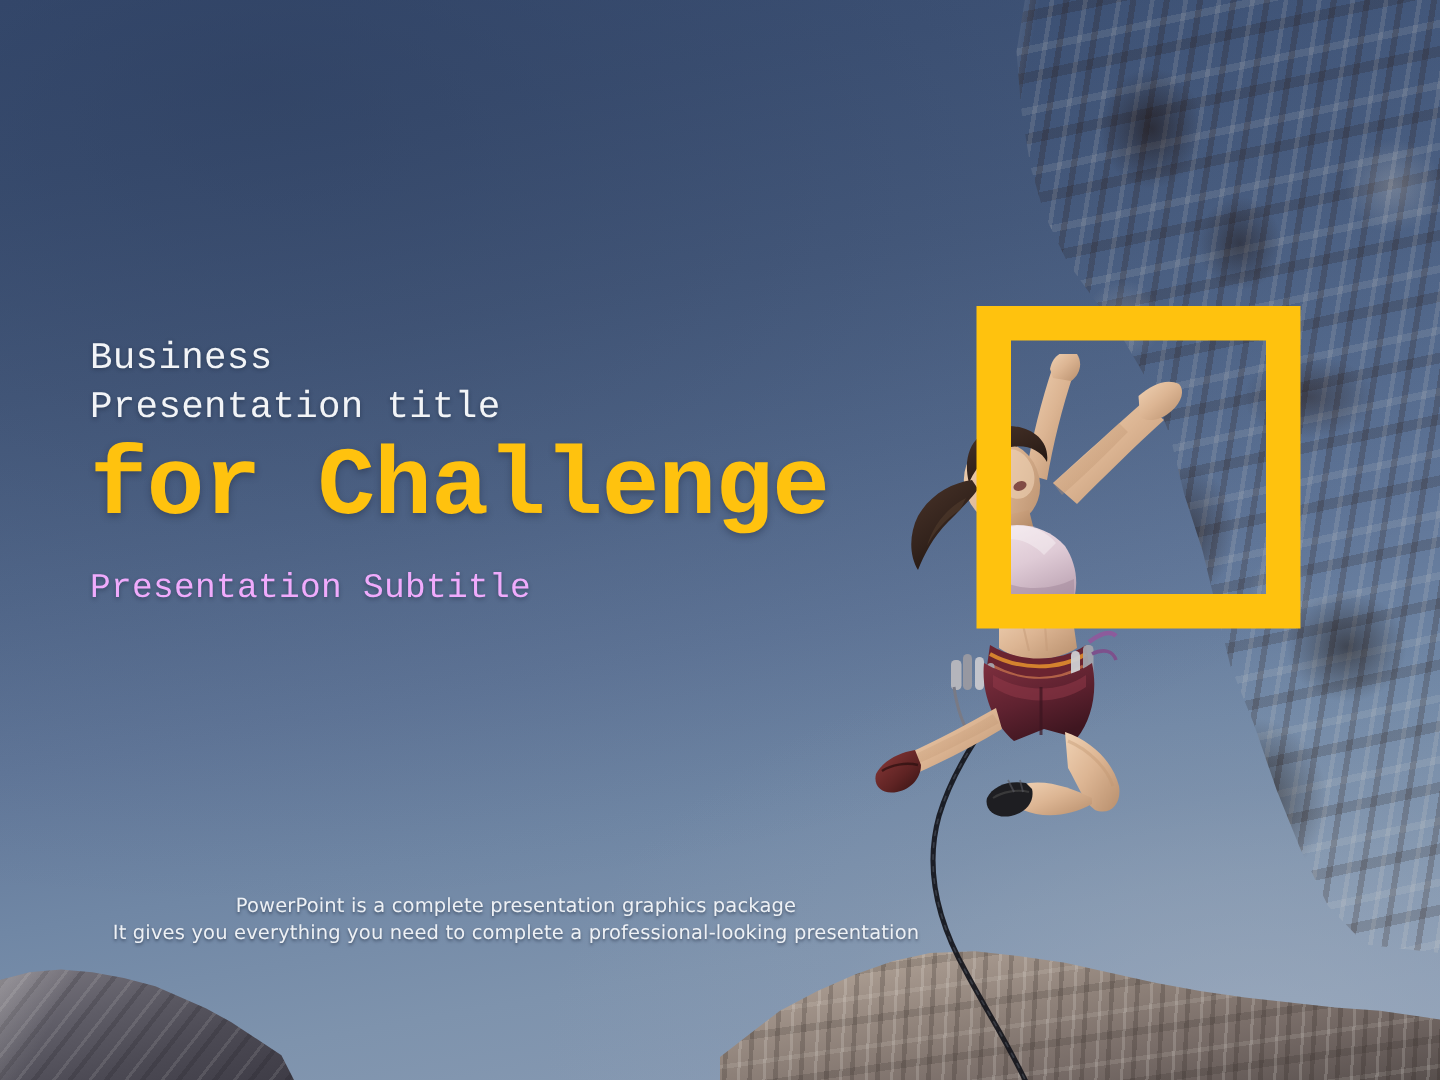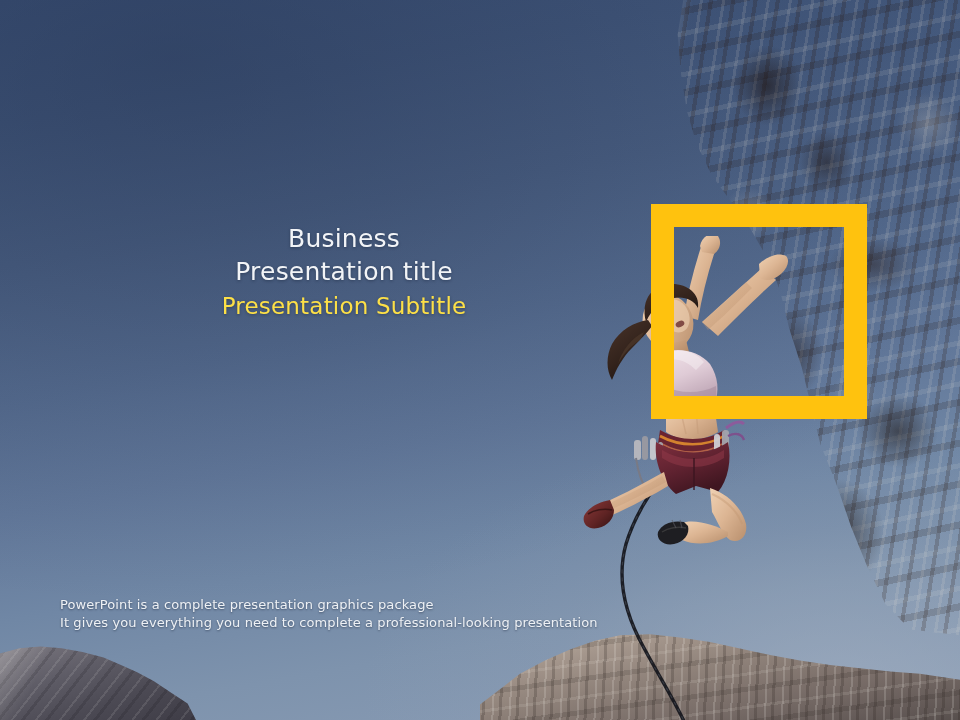--- a/index.html
+++ b/index.html
@@ -217,56 +217,57 @@
     width: 216px; height: 215px;
     border: 23px solid #FFC20E;
     box-sizing: border-box;
   }
 
   
   .text-block {
     position: absolute;
     left: 60px; top: 222px;
     width: 568px;
-    text-align: center;
+    text-align: left;
+    font-family: Liberation Mono, monospace;
   }
   .eyebrow {
     color: #f2f4f7;
     font-size: 25px;
     font-weight: 400;
     line-height: 33px;
     letter-spacing: 0.2px;
     text-shadow: 0 1px 3px rgba(20,30,50,0.45);
     white-space: pre-line;
   }
   .headline {
     color: #FFC20E;
     font-size: 64px;
     font-weight: 700;
     line-height: 72px;
     letter-spacing: -0.5px;
     margin-top: 2px;
     text-shadow: 0 2px 5px rgba(20,30,50,0.35);
   }
   .subtitle {
-    color: #fde047;
+    color: #f0abfc;
     font-size: 23px;
     font-weight: 400;
     line-height: 30px;
     letter-spacing: 0.2px;
-    margin-top: 3px;
+    margin-top: 15px;
     text-shadow: 0 1px 3px rgba(20,30,50,0.40);
   }
 
   
   .footer {
     position: absolute;
     left: 60px; top: 596px;
     width: 568px;
-    text-align: left;
+    text-align: center;
     color: #eef1f5;
     font-size: 13px;
     font-weight: 400;
     line-height: 18px;
     letter-spacing: 0.1px;
     text-shadow: 0 1px 2px rgba(20,30,50,0.50);
   }
   .footer div { white-space: nowrap; }
 </style>
 </head>
@@ -414,20 +415,21 @@
       <path d="M86 296 C 92 292, 102 290, 110 292" stroke="#444" stroke-width="1.4" fill="none" opacity="0.7"></path>
       <path d="M96 284 L 100 292 M 104 284 L 106 292" stroke="#5a5a62" stroke-width="1.2" opacity="0.6"></path>
     </svg>
   </div>
 
   <div class="frame"></div>
 
   <div class="text-block">
     <div class="eyebrow">Business
 Presentation title</div>
+    <div class="headline">for Challenge</div>
     <div class="subtitle">Presentation Subtitle</div>
   </div>
 
   <div class="footer">
     <div>PowerPoint is a complete presentation graphics package</div>
     <div>It gives you everything you need to complete a professional-looking presentation</div>
   </div>
 
 </div>
 

